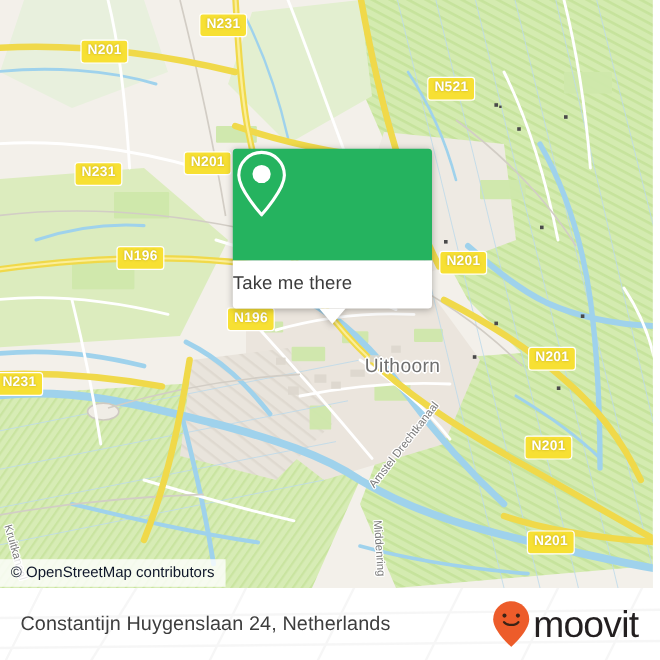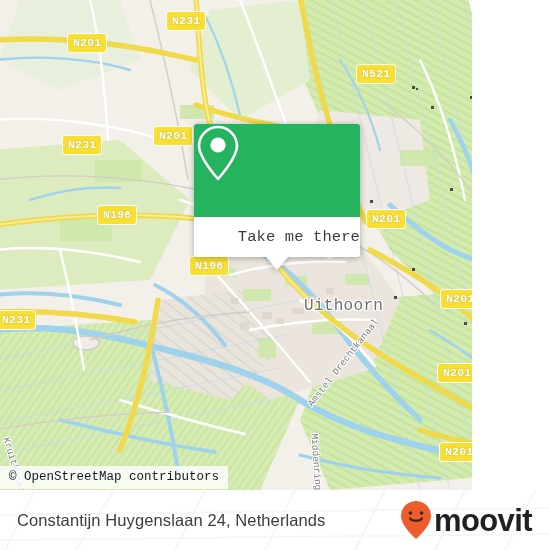--- a/index.html
+++ b/index.html
@@ -5,22 +5,22 @@
   html,body{margin:0;padding:0;}
   body{
     width:550px;height:550px;overflow:hidden;
     font-family:"Liberation Sans","DejaVu Sans",sans-serif;
     background:#ffffff;
   }
   #app{position:relative;width:550px;height:550px;overflow:hidden;}
 
   
   .map{
-    position:absolute;left:0;top:0;width:472px;height:490px;
-    overflow:hidden;background:#f2efe9;font-family:Liberation Mono, monospace;
+    position:absolute;left:0;top:0;width:544px;height:490px;
+    overflow:hidden;background:#f2efe9;
   }
   .map svg{position:absolute;left:0;top:0;}
 
   
   .shield{
     position:absolute;
     background:#f7e033;
     border:1.6px solid #ffffff;
     border-radius:3px;
     color:#ffffff;
@@ -65,21 +65,21 @@
     position:absolute;left:194px;top:124px;width:166px;
     filter:drop-shadow(0 1px 3px rgba(0,0,0,.30));
   }
   .popup-head{
     background:#25b35f;
     height:93px;border-radius:3px 3px 0 0;
     display:flex;align-items:center;justify-content:center;
   }
   .popup-body{
     background:#ffffff;height:40px;border-radius:0 0 3px 3px;
-    display:flex;align-items:center;justify-content:flex-end;
+    display:flex;align-items:center;justify-content:flex-start;
   }
   .popup-body span{
     color:#3c3c3c;font-size:15.5px;letter-spacing:.1px;
   }
   .popup-tip{
     position:absolute;left:50%;top:133px;
     width:0;height:0;margin-left:-11px;
     border-left:11px solid transparent;
     border-right:11px solid transparent;
     border-top:13px solid #ffffff;
@@ -110,21 +110,21 @@
     position:relative;
     margin-left:17px;
     font-size:16.5px;color:#3d3d3d;letter-spacing:.1px;
     white-space:nowrap;
   }
   .brand{
     position:absolute;right:18px;top:50%;transform:translateY(-50%);
     display:flex;align-items:center;
   }
   .brand-word{
-    font-size:31px;color:#231f20;font-weight:bold;letter-spacing:-.6px;
+    font-size:31px;color:#231f20;font-weight:normal;letter-spacing:-.6px;
     margin-left:1px;line-height:1;
   }
 </style>
 </head>
 <body>
 
 <div id="app">
 
   <div class="map">
     <svg width="550" height="490" viewBox="0 0 550 490">

